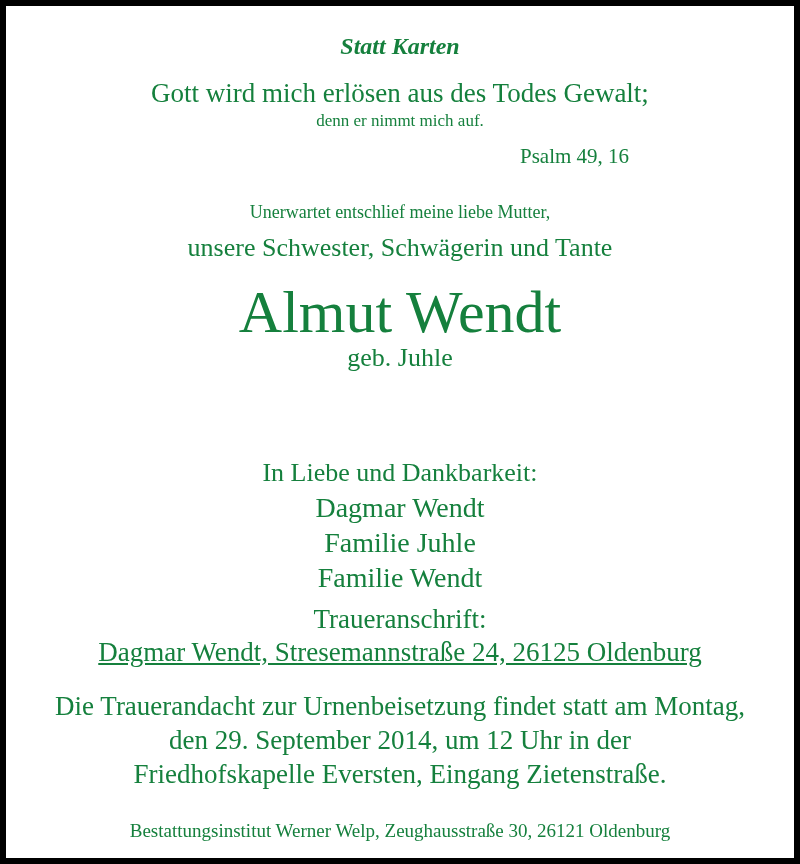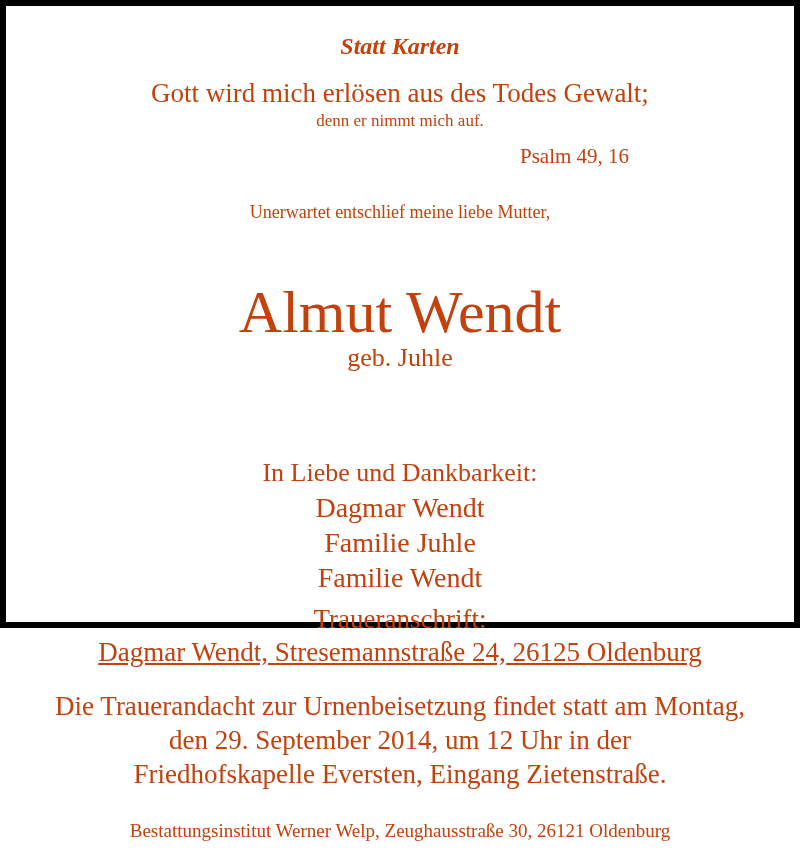--- a/index.html
+++ b/index.html
@@ -1,24 +1,24 @@
 <!DOCTYPE html>
 <html><head>
   <meta charset="utf-8">
   <style>
     html, body { margin: 0; padding: 0; background: #ffffff; }
     body { width: 800px; height: 864px; overflow: hidden; }
     .frame {
       position: absolute; left: 0; top: 0;
-      width: 800px; height: 628px;
+      width: 800px; height: 864px;
       box-sizing: border-box;
       border: 6px solid #000000;
       background: #ffffff;
       font-family: "Liberation Serif", "DejaVu Serif", serif;
-      color: #c2410c;
+      color: #15803d;
       padding-left: 40px;
     }
     .line {
       position: absolute; left: 0; width: 788px;
       text-align: center; white-space: nowrap;
       line-height: 1;
     }
     .header { top: 28px; font-size: 24px; font-weight: bold; font-style: italic; }
     .verse1 { top: 74px; font-size: 27px; }
     .verse2 { top: 106px; font-size: 17px; }
@@ -45,20 +45,21 @@
 <body>
 
 <div class="frame">
   <div class="line header">Statt Karten</div>
 
   <div class="line verse1">Gott wird mich erlösen aus des Todes Gewalt;</div>
   <div class="line verse2">denn er nimmt mich auf.</div>
   <div class="psalm">Psalm 49, 16</div>
 
   <div class="line intro1">Unerwartet entschlief meine liebe Mutter,</div>
+  <div class="line intro2">unsere Schwester, Schwägerin und Tante</div>
 
   <div class="line name">Almut Wendt</div>
   <div class="line maiden">geb. Juhle</div>
 
 
   <div class="line thanks">In Liebe und Dankbarkeit:</div>
 
   <div class="line mourner m0">Dagmar Wendt</div>
   <div class="line mourner m1">Familie Juhle</div>
   <div class="line mourner m2">Familie Wendt</div>

